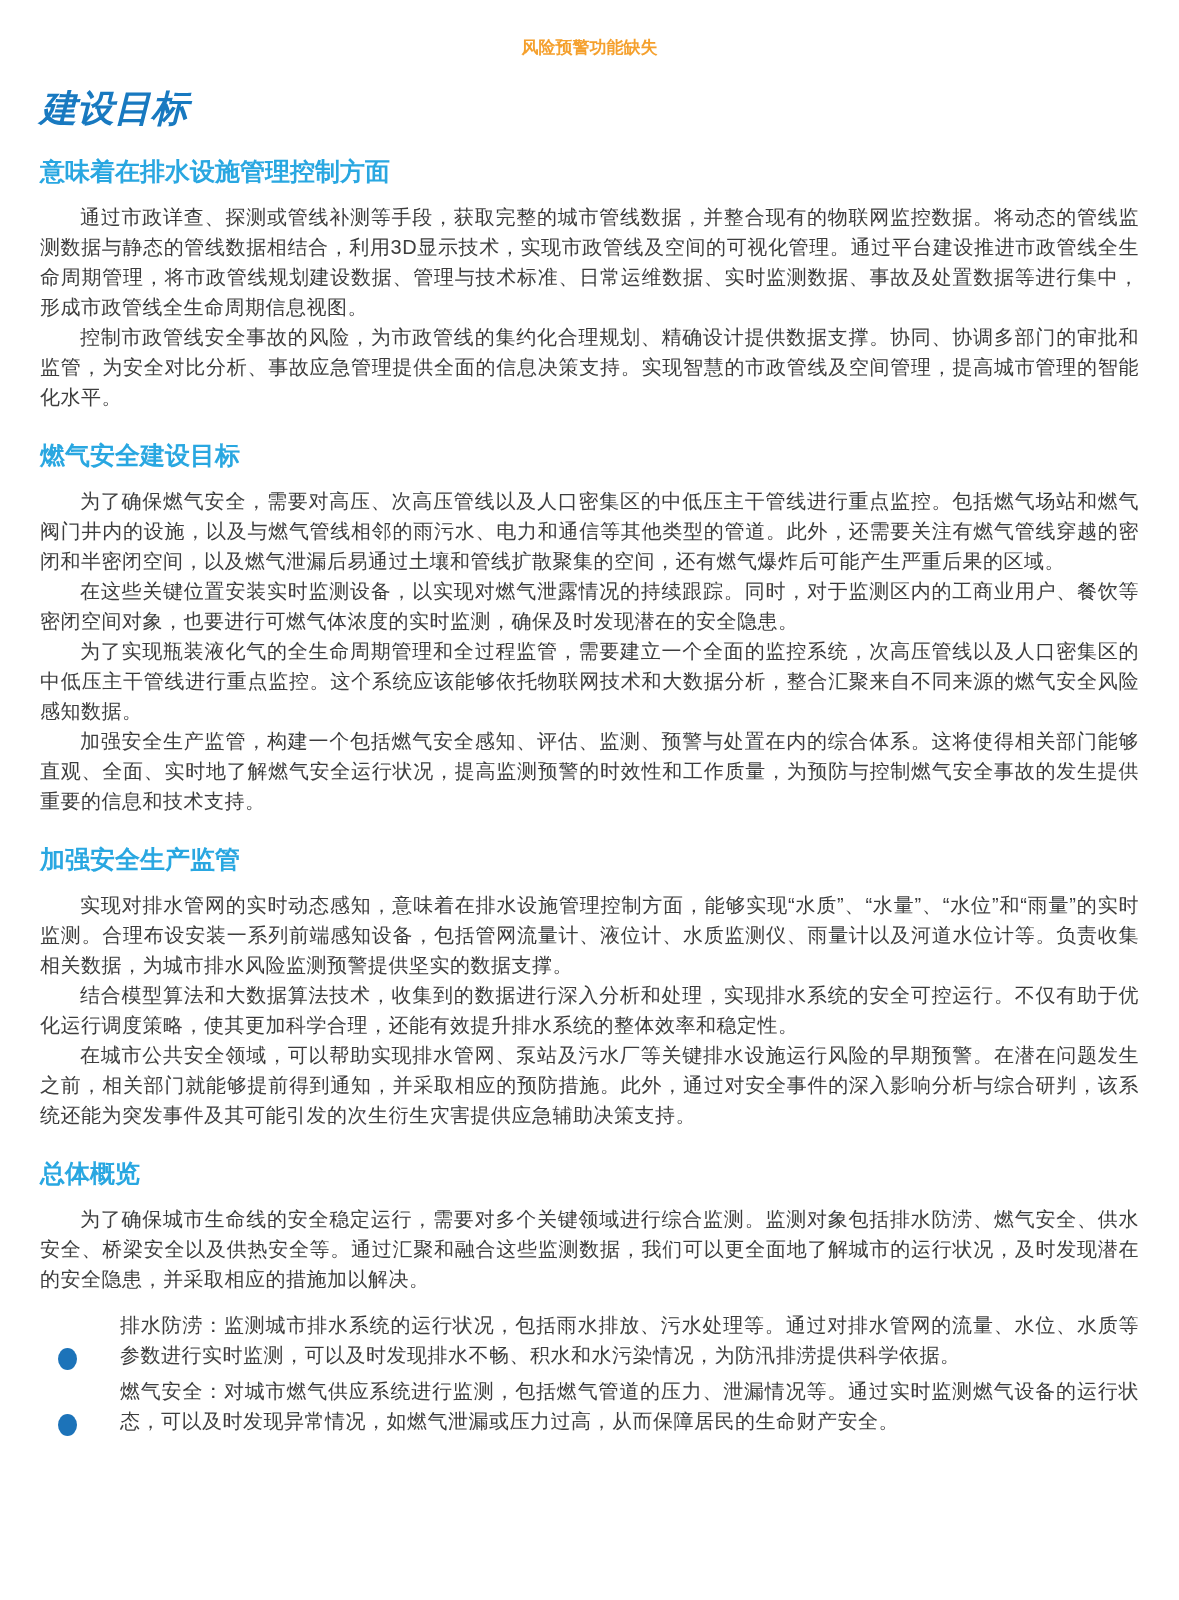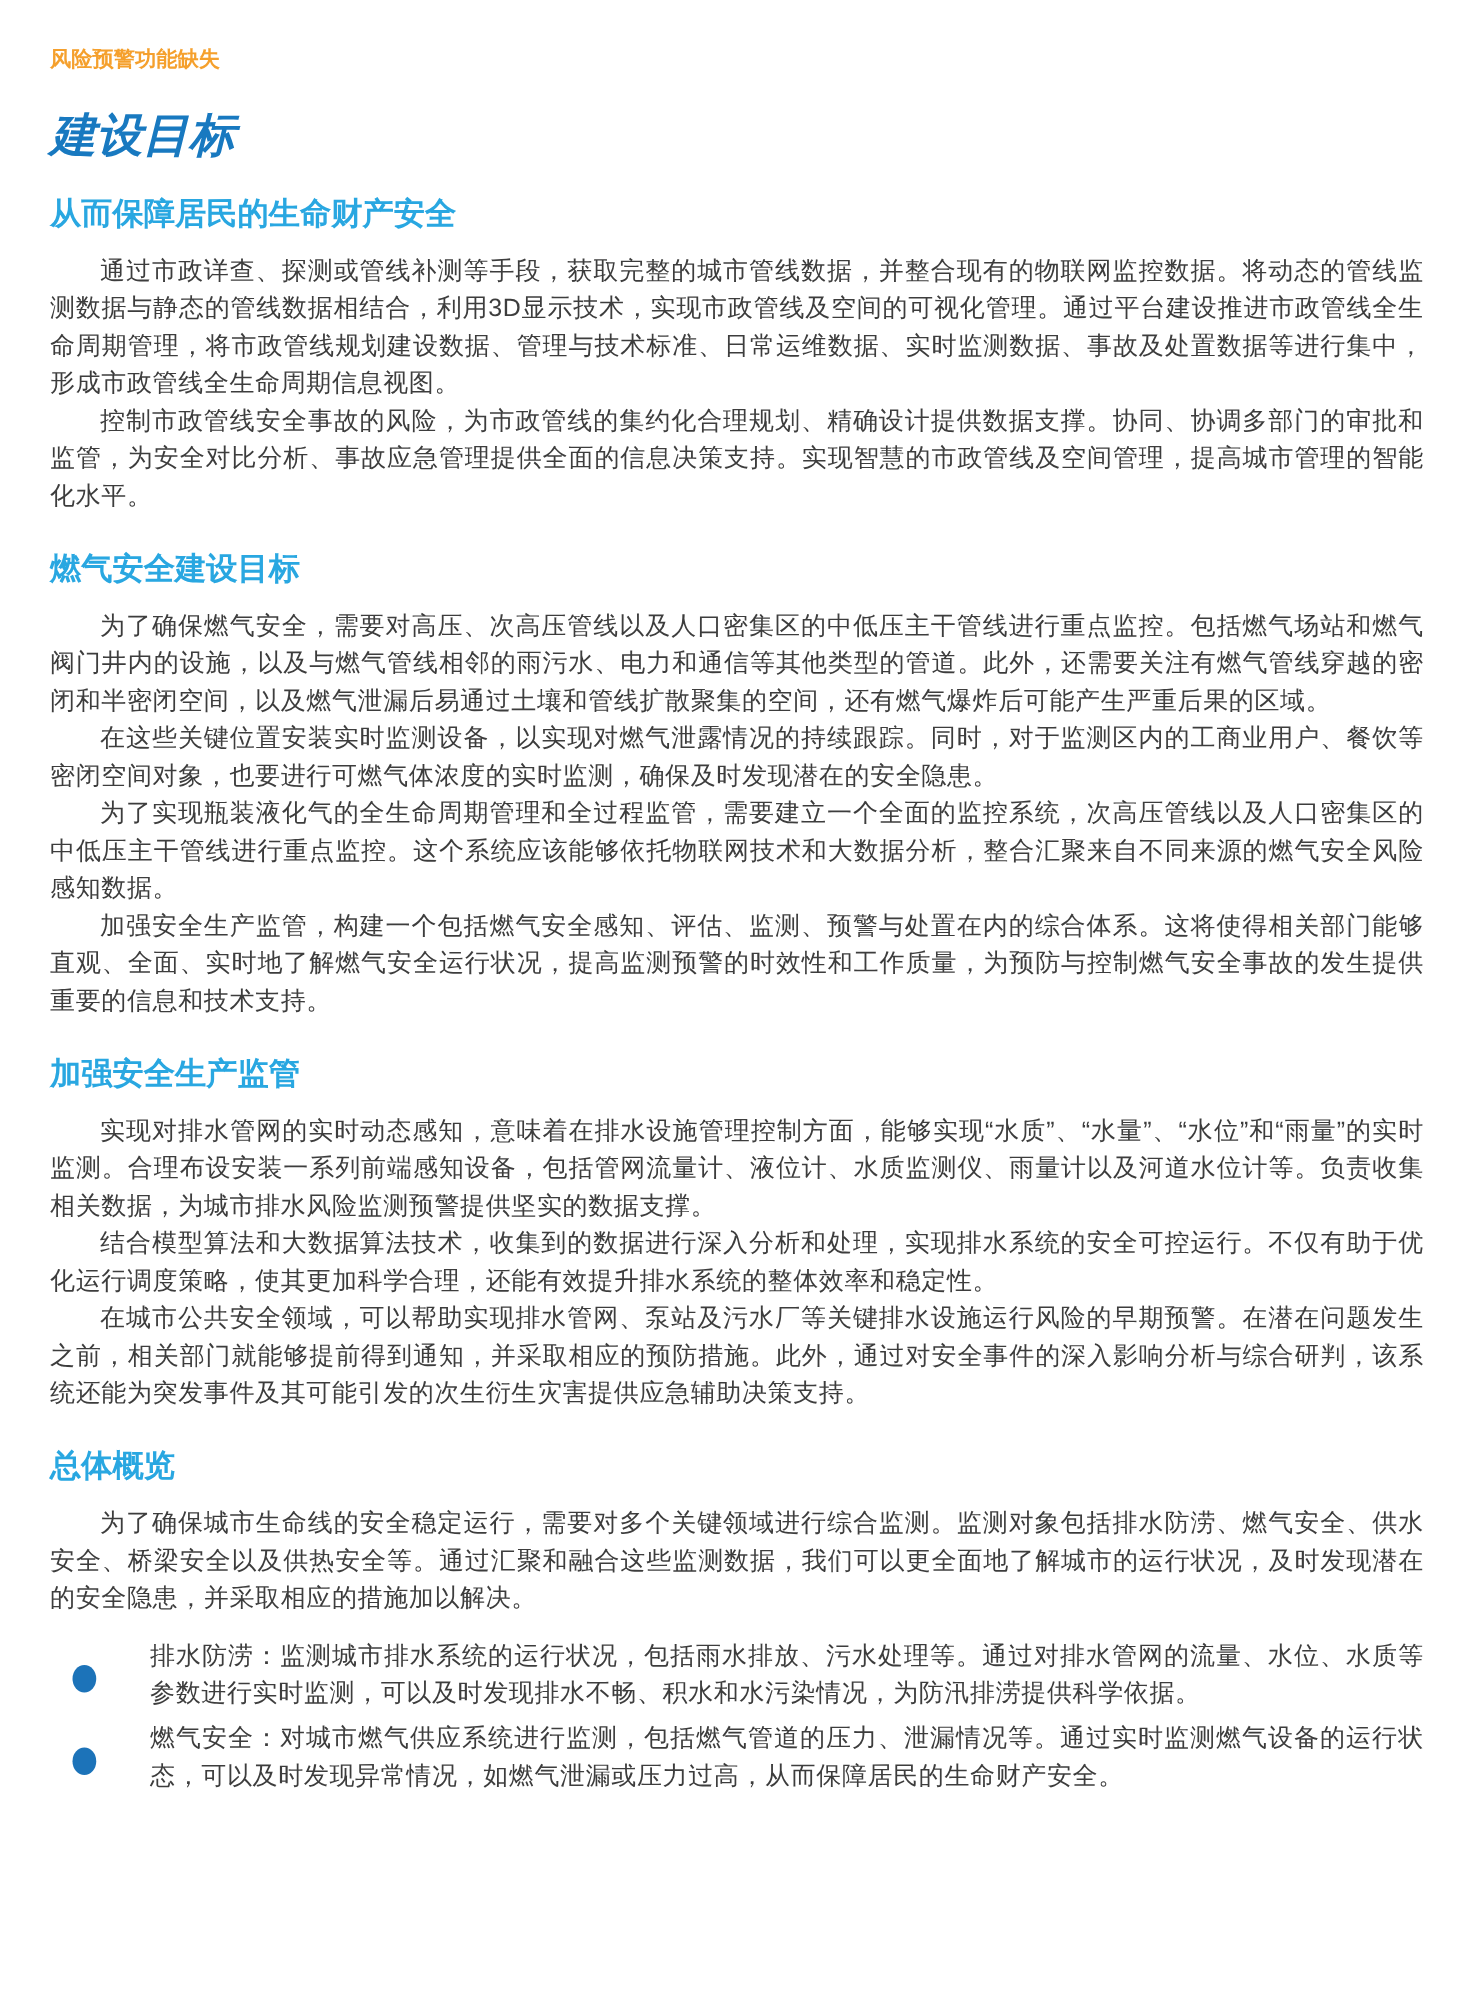--- a/index.html
+++ b/index.html
@@ -11,20 +11,21 @@
     font-family: "Liberation Sans", "DejaVu Sans", sans-serif;
     color: #3d3d3d;
     background: #ffffff;
   }
   .minor-heading {
     color: #F5A02D;
     font-size: 17px;
     font-weight: bold;
     margin: 0 0 30px 0;
     line-height: 20px;
+    text-align: center;
   }
   .para {
     font-size: 20px;
     line-height: 30px;
     text-align: justify;
     text-indent: 2em;
     margin: 0;
     letter-spacing: 0.5px;
   }
   .h1-title {
@@ -37,21 +38,21 @@
   }
   .h2-title {
     color: #29A7E1;
     font-size: 25px;
     font-weight: bold;
     margin: 28px 0 16px 0;
     line-height: 30px;
   }
   .h2-title.first { margin-top: 26px; }
   .bullet-list { margin-top: 16px; }
-  .bullet-item { display: flex; align-items: center; margin-top: 6px; }
+  .bullet-item { display: flex; align-items: flex-end; margin-top: 6px; }
   .bullet-dot {
     flex: 0 0 auto;
     width: 19px;
     height: 22px;
     border-radius: 50%;
     background: #1C73B9;
     margin: 5px 0 0 18px;
   }
   .bullet-text {
     margin-left: 43px;
@@ -64,21 +65,21 @@
 </head>
 <body>
 
 <div class="page">
 
   <h3 class="minor-heading">风险预警功能缺失</h3>
 
 
   <h1 class="h1-title">建设目标</h1>
 
-  <h2 class="h2-title first">从而保障居民的生命财产安全</h2>
+  <h2 class="h2-title first">意味着在排水设施管理控制方面</h2>
   <p class="para">通过市政详查、探测或管线补测等手段，获取完整的城市管线数据，并整合现有的物联网监控数据。将动态的管线监测数据与静态的管线数据相结合，利用3D显示技术，实现市政管线及空间的可视化管理。通过平台建设推进市政管线全生命周期管理，将市政管线规划建设数据、管理与技术标准、日常运维数据、实时监测数据、事故及处置数据等进行集中，形成市政管线全生命周期信息视图。</p>
   <p class="para">控制市政管线安全事故的风险，为市政管线的集约化合理规划、精确设计提供数据支撑。协同、协调多部门的审批和监管，为安全对比分析、事故应急管理提供全面的信息决策支持。实现智慧的市政管线及空间管理，提高城市管理的智能化水平。</p>
 
   <h2 class="h2-title">燃气安全建设目标</h2>
   <p class="para">为了确保燃气安全，需要对高压、次高压管线以及人口密集区的中低压主干管线进行重点监控。包括燃气场站和燃气阀门井内的设施，以及与燃气管线相邻的雨污水、电力和通信等其他类型的管道。此外，还需要关注有燃气管线穿越的密闭和半密闭空间，以及燃气泄漏后易通过土壤和管线扩散聚集的空间，还有燃气爆炸后可能产生严重后果的区域。</p>
   <p class="para">在这些关键位置安装实时监测设备，以实现对燃气泄露情况的持续跟踪。同时，对于监测区内的工商业用户、餐饮等密闭空间对象，也要进行可燃气体浓度的实时监测，确保及时发现潜在的安全隐患。</p>
   <p class="para">为了实现瓶装液化气的全生命周期管理和全过程监管，需要建立一个全面的监控系统，次高压管线以及人口密集区的中低压主干管线进行重点监控。这个系统应该能够依托物联网技术和大数据分析，整合汇聚来自不同来源的燃气安全风险感知数据。</p>
   <p class="para">加强安全生产监管，构建一个包括燃气安全感知、评估、监测、预警与处置在内的综合体系。这将使得相关部门能够直观、全面、实时地了解燃气安全运行状况，提高监测预警的时效性和工作质量，为预防与控制燃气安全事故的发生提供重要的信息和技术支持。</p>
 
   <h2 class="h2-title">加强安全生产监管</h2>

